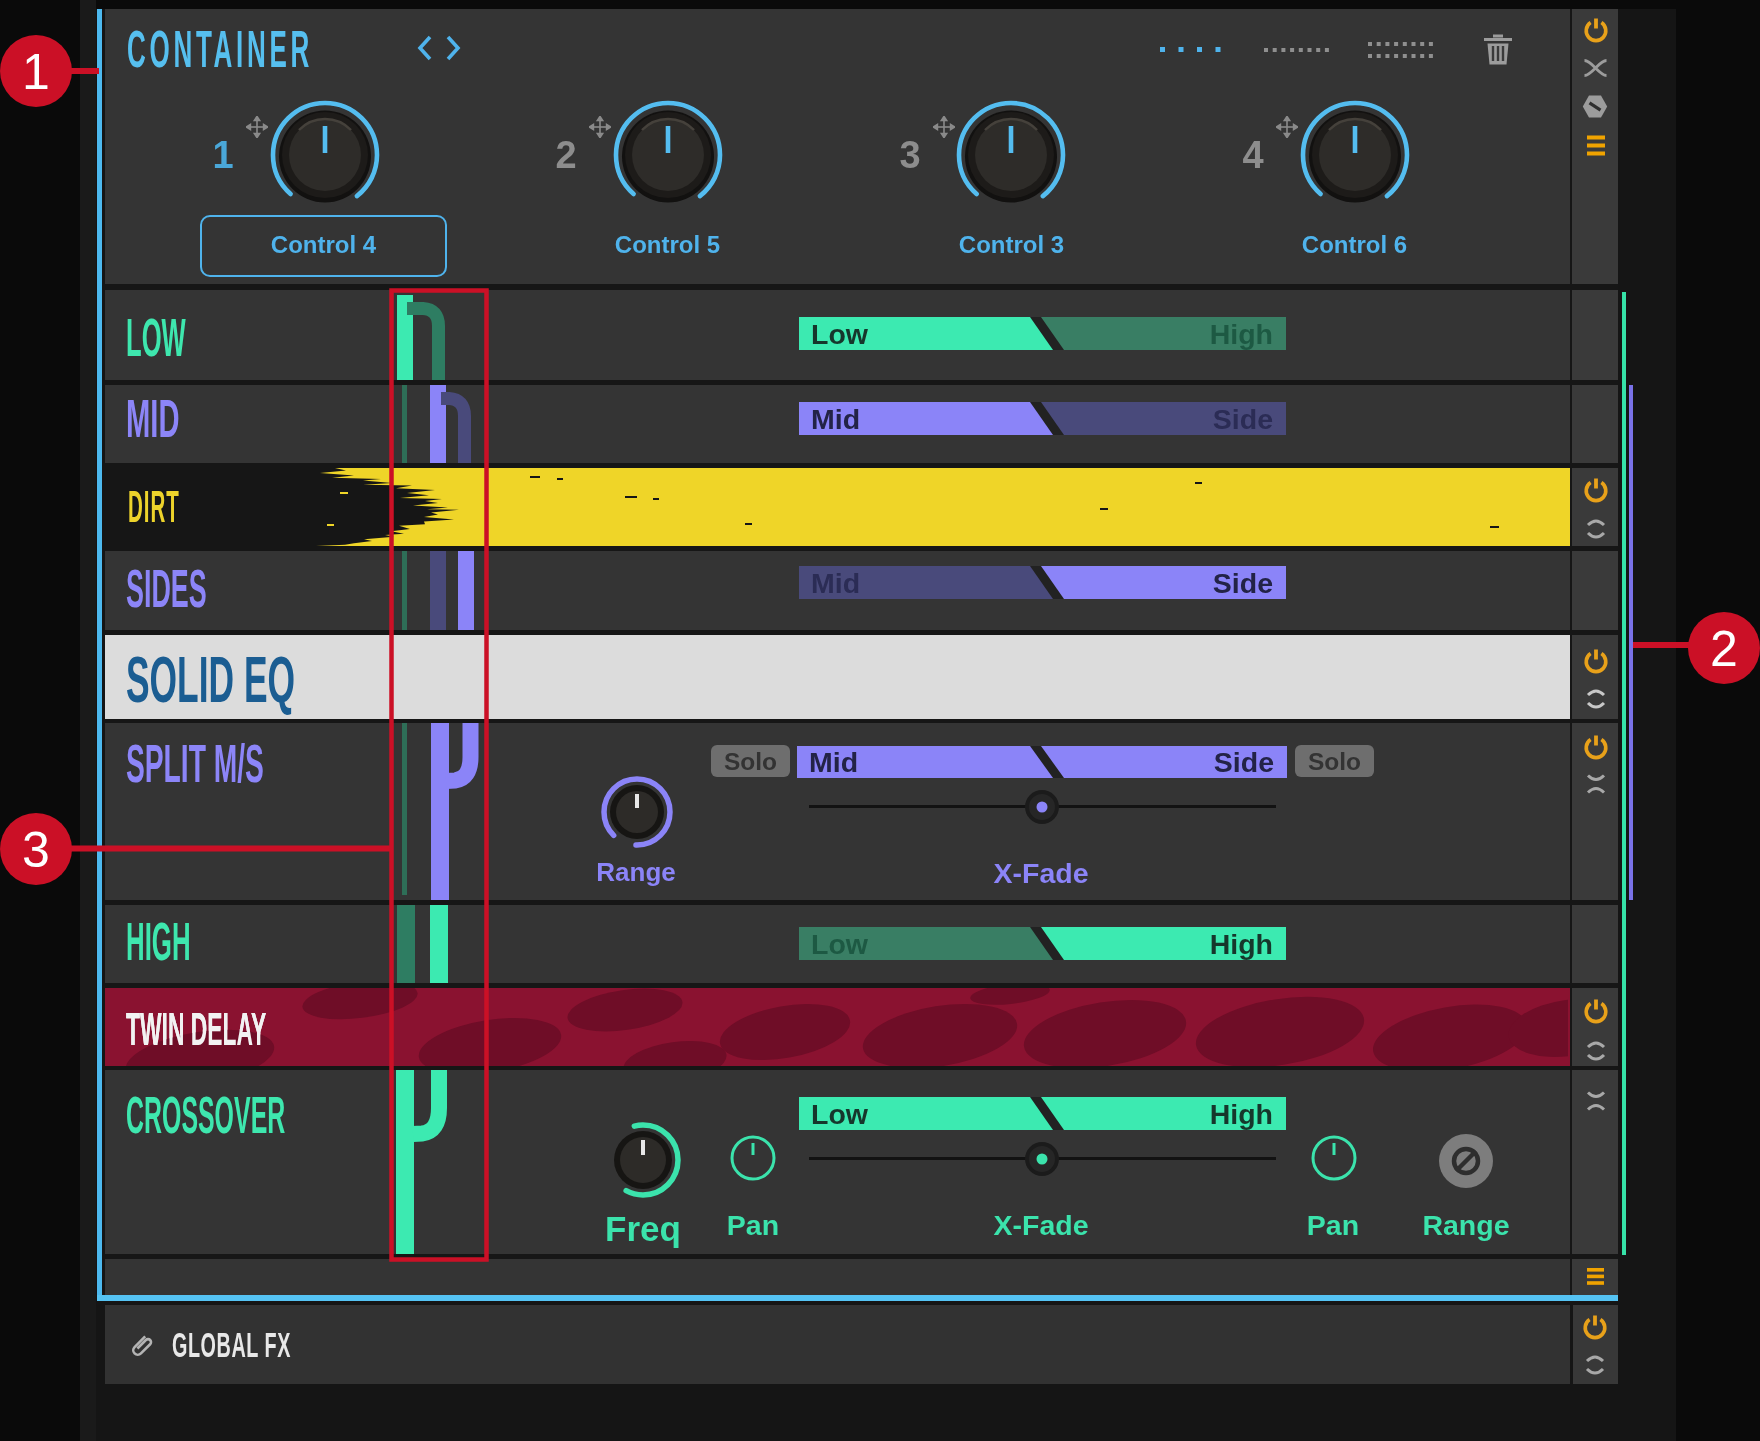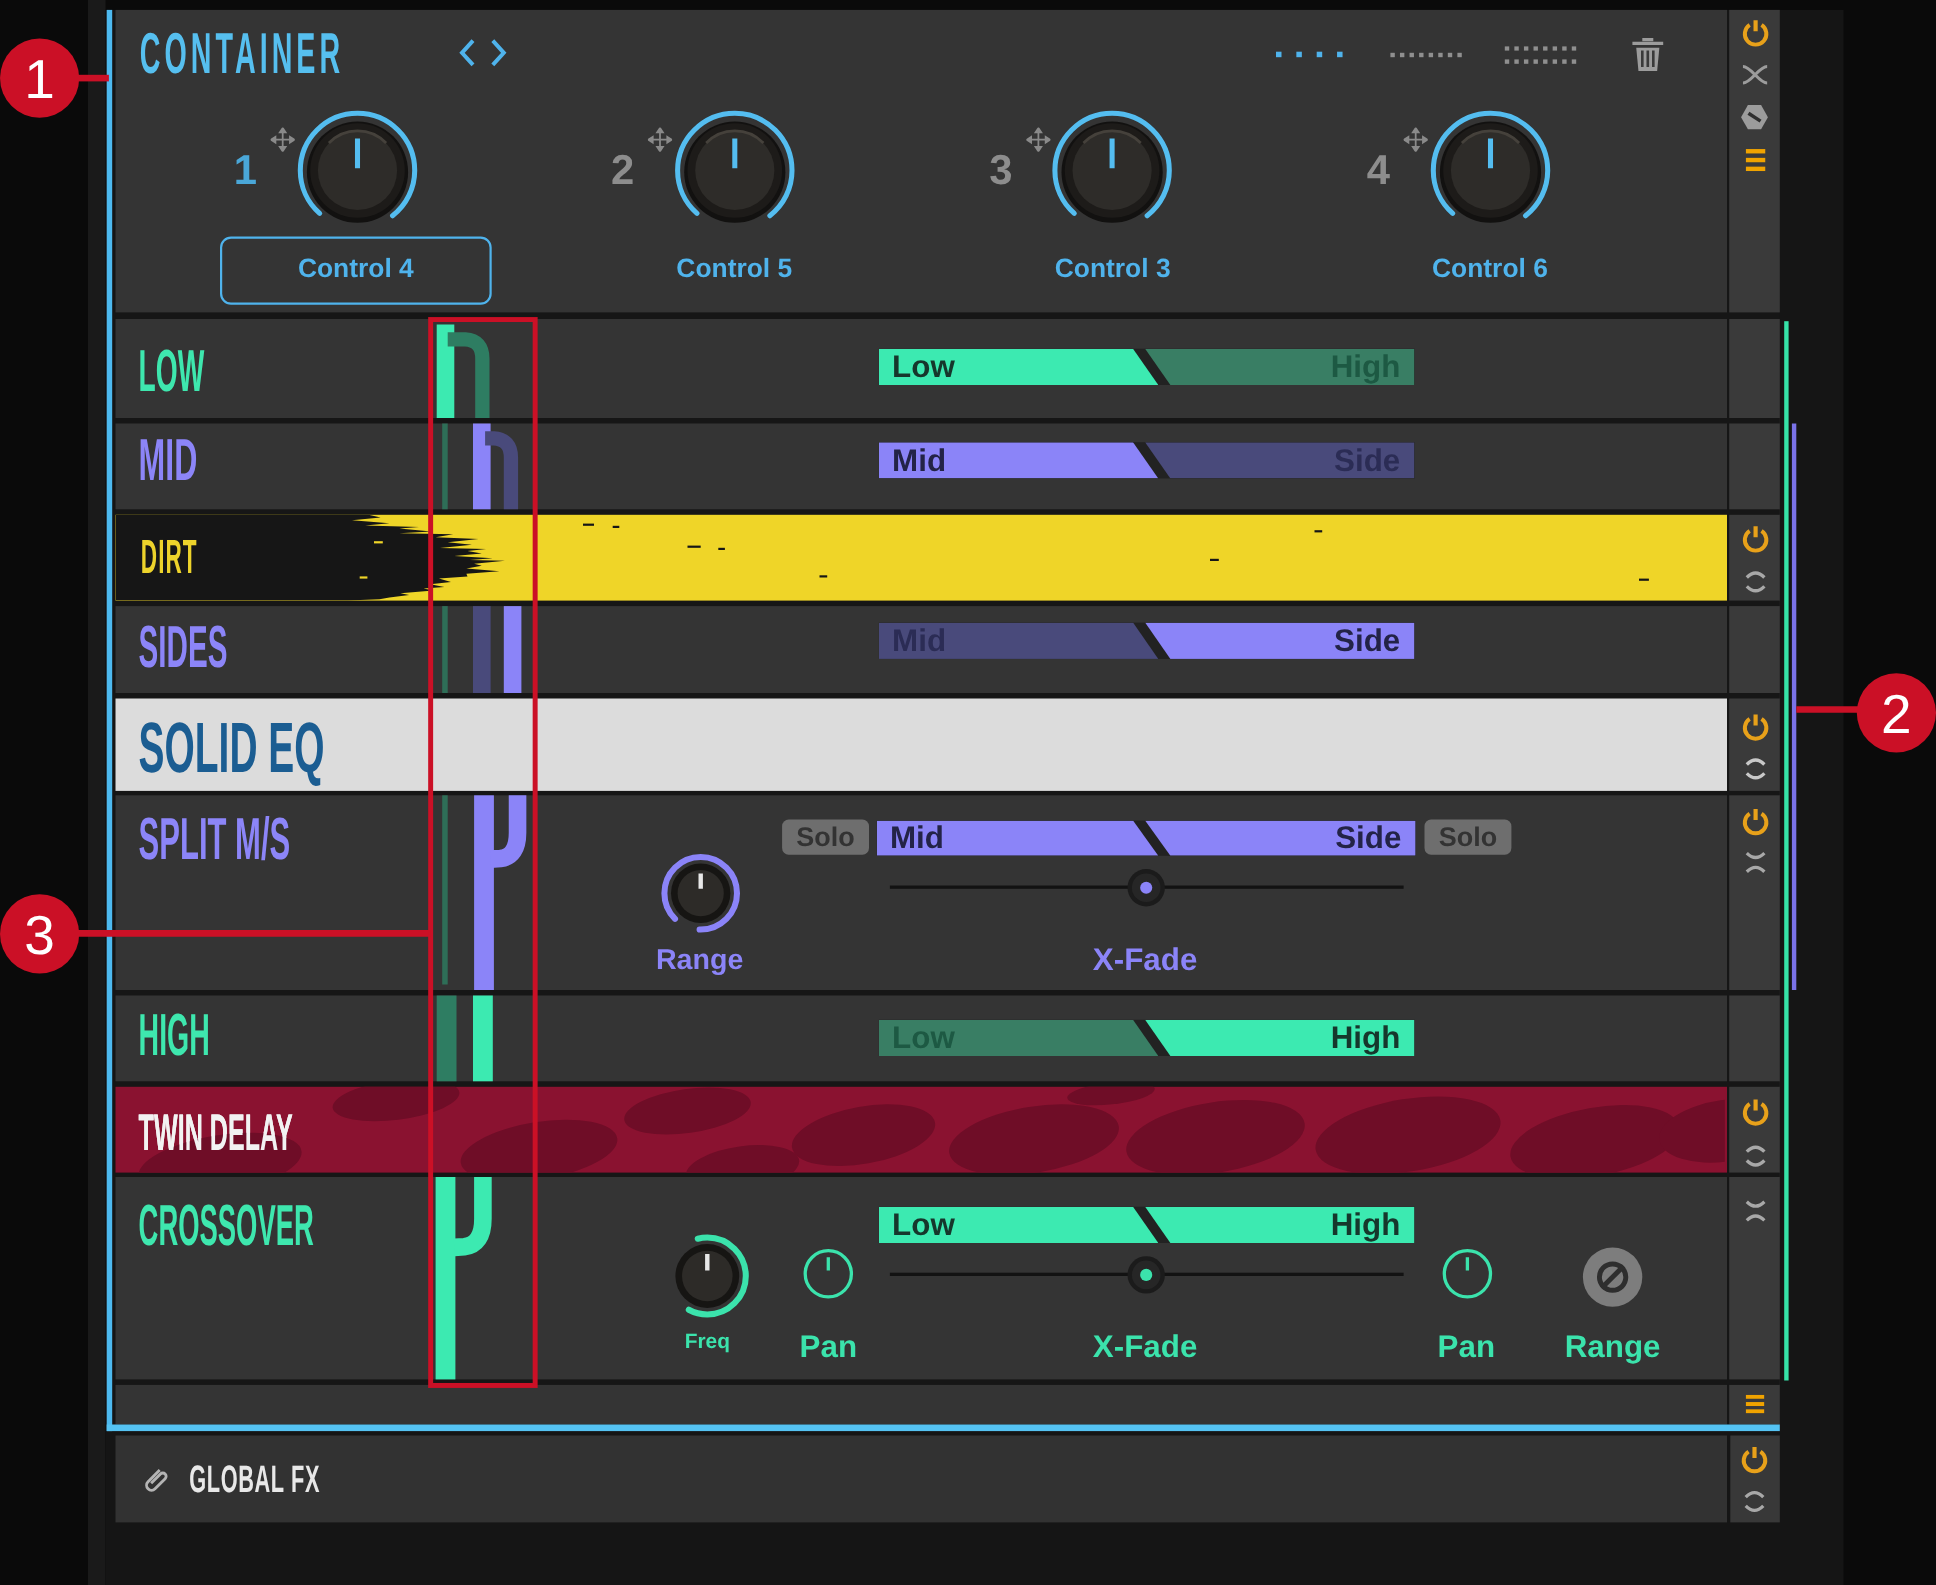--- a/index.html
+++ b/index.html
@@ -252,21 +252,21 @@
       <circle r="5.5" fill="#8b84f8"></circle>
   </svg>
   <div class="abs" style="left:981px;top:857px;width:120px;text-align:center;font-size:28.5px;font-weight:bold;color:#8b84f8;">X-Fade</div>
 
   <svg class="abs" style="left:601px;top:1118px;" width="84" height="84" viewBox="-42 -42 84 84">
     <circle r="35" fill="none" stroke="#3be3ac" stroke-width="5.5" pathLength="100" stroke-dasharray="62 38" stroke-dashoffset="29" stroke-linecap="round"></circle>
     <circle r="29" fill="#161513"></circle>
     <circle r="23" fill="#2d2b28"></circle>
     <line x1="0" y1="-5" x2="0" y2="-20" stroke="#e8e8e8" stroke-width="4"></line>
   </svg>
-  <div class="abs" style="left:583px;top:1208.5px;width:120px;text-align:center;font-size:19px;font-weight:bold;color:#3be3ac;">Freq</div>
+  <div class="abs" style="left:583px;top:1208.5px;width:120px;text-align:center;font-size:35px;font-weight:bold;color:#3be3ac;">Freq</div>
   <svg class="abs" style="left:729px;top:1134px;" width="48" height="48" viewBox="-24 -24 48 48">
     <circle r="21" fill="none" stroke="#3be3ac" stroke-width="3"></circle>
     <line x1="0" y1="-3" x2="0" y2="-15" stroke="#3be3ac" stroke-width="3"></line>
   </svg>
   <div class="abs" style="left:693px;top:1208.5px;width:120px;text-align:center;font-size:28.5px;font-weight:bold;color:#3be3ac;">Pan</div>
   <div class="abs" style="left:809px;top:1157px;width:467px;height:2.5px;background:#121212;"></div>
   <svg class="abs" style="left:1022px;top:1139px;" width="40" height="40" viewBox="-20 -20 40 40">
     <circle r="17" fill="#1b1b1b"></circle>
       <circle r="13" fill="#262626"></circle>
       <circle r="5.5" fill="#3be3ac"></circle>

